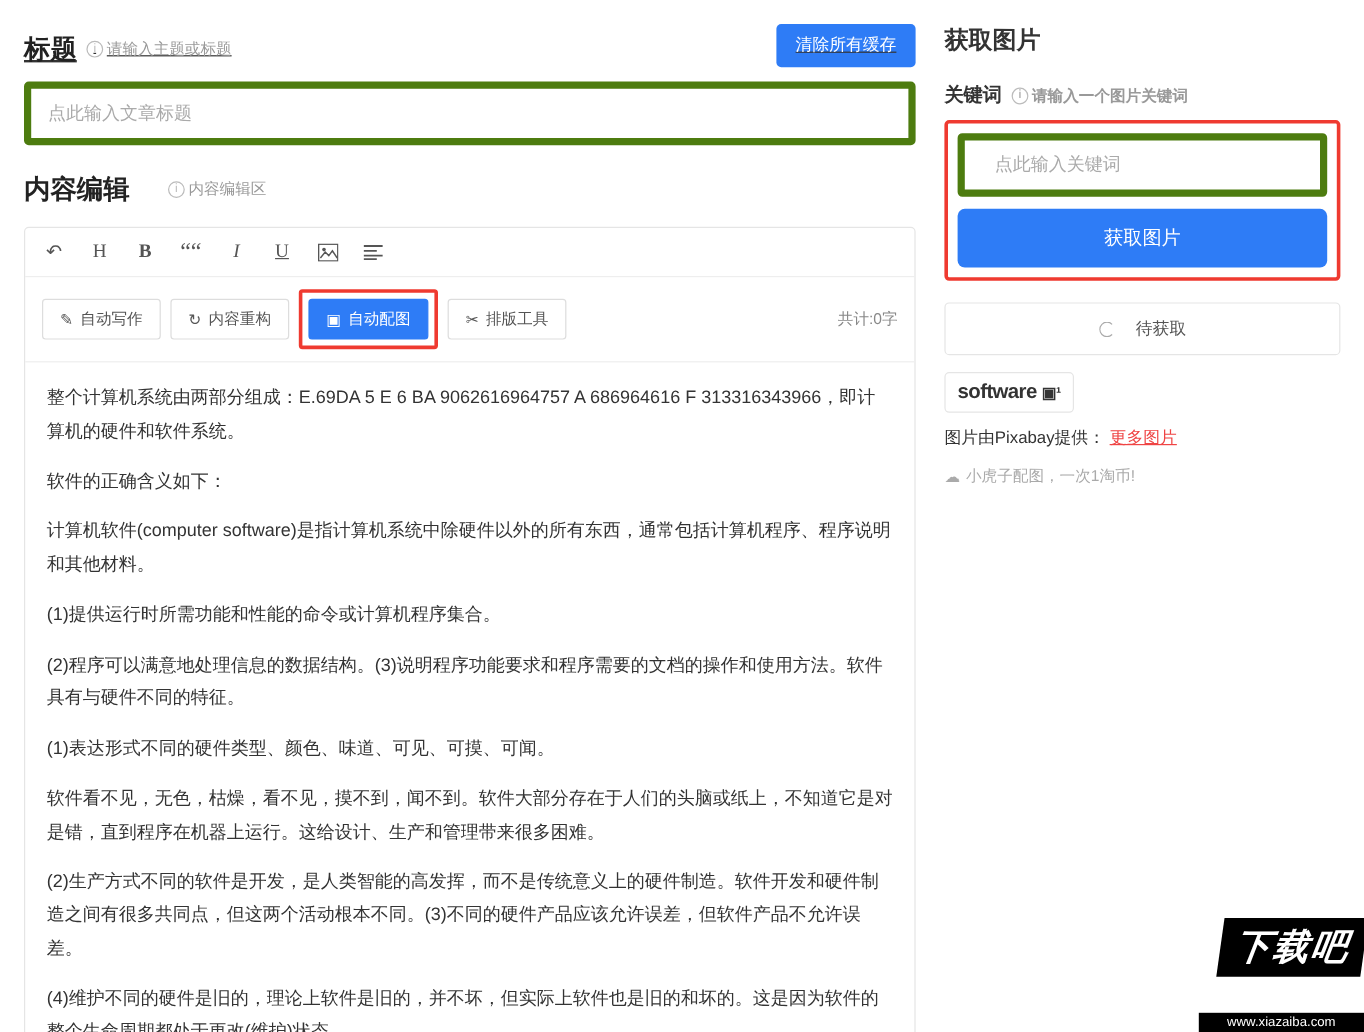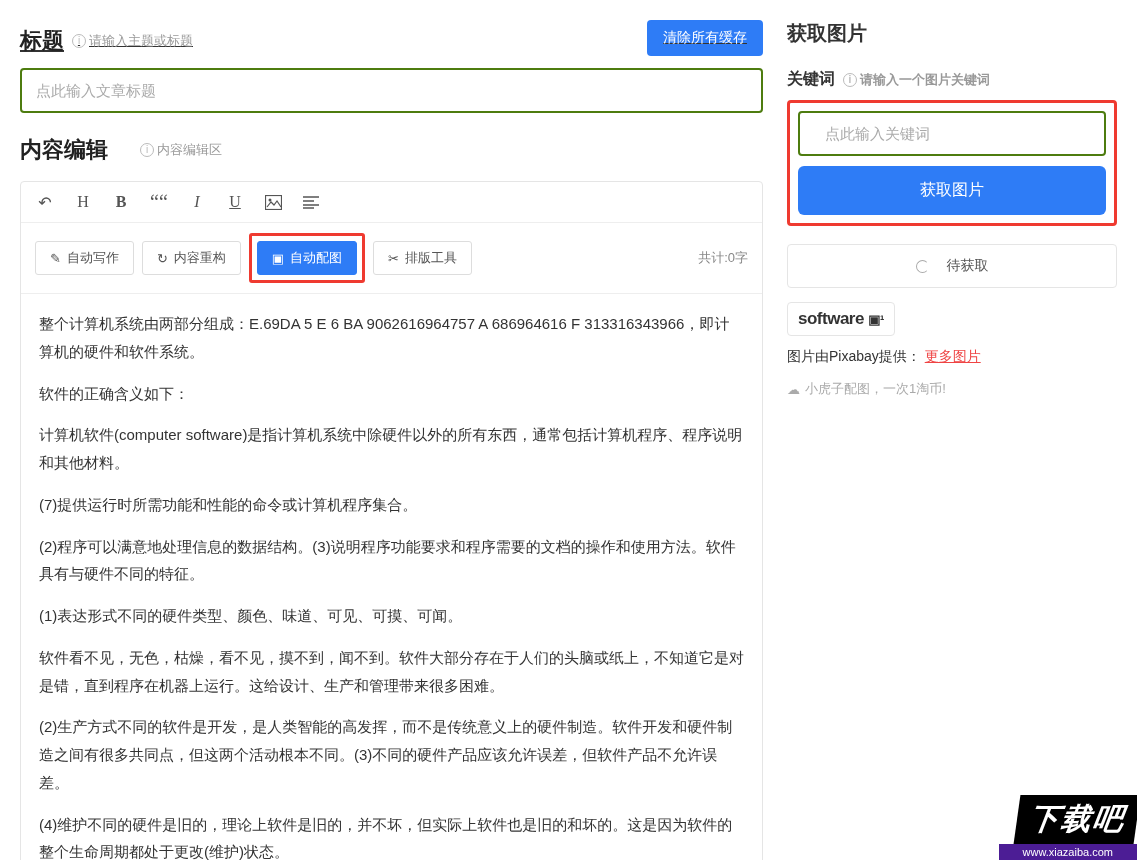--- a/index.html
+++ b/index.html
@@ -11,21 +11,21 @@
 
 .title-row { display: flex; align-items: flex-end; justify-content: space-between; margin-bottom: 12px; text-decoration: underline; }
 .title-left { display: flex; align-items: center; gap: 8px; }
 .section-title { font-size: 22px; font-weight: bold; color: #222; }
 .hint { font-size: 13px; color: #999; display: inline-flex; align-items: center; gap: 3px; }
 .hint-icon { display: inline-block; width: 14px; height: 14px; border: 1px solid #bbb; border-radius: 50%; line-height: 12px; text-align: center; font-size: 10px; color: #bbb; }
 .btn-primary { background: #2e7cf6; color: #fff; border: none; border-radius: 4px; padding: 9px 16px; font-size: 14px; cursor: pointer; }
 .btn-primary-lg { width: 100%; padding: 14px 0; border-radius: 6px; font-size: 16px; }
 
 
-.input-box { width: 100%; padding: 12px 14px; border: 2px solid #4d7c0f; border-radius: 4px; font-size: 15px; background: #fff; color: #333; }
+.input-box { width: 100%; padding: 12px 14px; border: 6px solid #4d7c0f; border-radius: 4px; font-size: 15px; background: #fff; color: #333; }
 .input-box::placeholder { color: #aaa; }
 
 
 .editor-section { margin-top: 22px; }
 .editor-wrap { border: 1px solid #e5e5e5; border-radius: 4px; margin-top: 10px; }
 .toolbar-a { display: flex; align-items: center; gap: 18px; padding: 10px 14px; border-bottom: 1px solid #eee; }
 .tb-icon { width: 20px; height: 20px; display: flex; align-items: center; justify-content: center; color: #555; cursor: pointer; font-size: 16px; }
 .toolbar-b { display: flex; align-items: center; gap: 8px; padding: 10px 14px; border-bottom: 1px solid #eee; }
 .btn-outline { background: #fff; border: 1px solid #ddd; color: #555; border-radius: 3px; padding: 7px 14px; font-size: 13px; cursor: pointer; display: inline-flex; align-items: center; gap: 6px; }
 .btn-outline.active { background: #2e7cf6; color: #fff; border-color: #2e7cf6; }
@@ -46,21 +46,21 @@
 .pixabay-logo { display: inline-block; padding: 6px 10px; border: 1px solid #e5e5e5; border-radius: 4px; margin: 14px 0 12px; font-family: Arial, sans-serif; font-weight: bold; font-size: 17px; color: #333; letter-spacing: -0.5px; }
 .cam-icon { font-size: 13px; }
 .provide { font-size: 14px; color: #333; }
 .provide a { color: #ef4444; text-decoration: underline; }
 .footer-note { font-size: 13px; color: #aaa; margin-top: 14px; display: flex; align-items: center; gap: 5px; }
 .cloud-icon { display: inline-block; }
 
 
 .watermark { position: absolute; right: 0; bottom: 0; text-align: right; }
 .wm-main { background: #000; color: #fff; padding: 4px 12px; font-size: 30px; font-weight: bold; font-style: italic; letter-spacing: 2px; transform: skew(-8deg); display: inline-block; }
-.wm-url { background: #4c1d95; color: #fff; font-size: 11px; padding: 2px 24px; display: block; }
+.wm-url { background: #000000; color: #fff; font-size: 11px; padding: 2px 24px; display: block; margin-top: 30px; }
 </style>
 </head>
 <body>
 
 <div class="container">
   <div class="main">
     <div class="title-row">
       <div class="title-left">
         <span class="section-title">标题</span>
         <span class="hint">
@@ -127,21 +127,21 @@
             <span>排版工具</span>
           </button>
           <span class="spacer"></span>
           <span class="count">共计:0字</span>
         </div>
 
         <div class="editor-body">
           <p>整个计算机系统由两部分组成：E.69DA 5 E 6 BA 9062616964757 A 686964616 F 313316343966，即计算机的硬件和软件系统。</p>
           <p>软件的正确含义如下：</p>
           <p>计算机软件(computer software)是指计算机系统中除硬件以外的所有东西，通常包括计算机程序、程序说明和其他材料。</p>
-          <p>(7)提供运行时所需功能和性能的命令或计算机程序集合。</p>
+          <p>(1)提供运行时所需功能和性能的命令或计算机程序集合。</p>
           <p>(2)程序可以满意地处理信息的数据结构。(3)说明程序功能要求和程序需要的文档的操作和使用方法。软件具有与硬件不同的特征。</p>
           <p>(1)表达形式不同的硬件类型、颜色、味道、可见、可摸、可闻。</p>
           <p>软件看不见，无色，枯燥，看不见，摸不到，闻不到。软件大部分存在于人们的头脑或纸上，不知道它是对是错，直到程序在机器上运行。这给设计、生产和管理带来很多困难。</p>
           <p>(2)生产方式不同的软件是开发，是人类智能的高发挥，而不是传统意义上的硬件制造。软件开发和硬件制造之间有很多共同点，但这两个活动根本不同。(3)不同的硬件产品应该允许误差，但软件产品不允许误差。</p>
           <p>(4)维护不同的硬件是旧的，理论上软件是旧的，并不坏，但实际上软件也是旧的和坏的。这是因为软件的整个生命周期都处于更改(维护)状态。</p>
         </div>
       </div>
     </div>
   </div>
 

